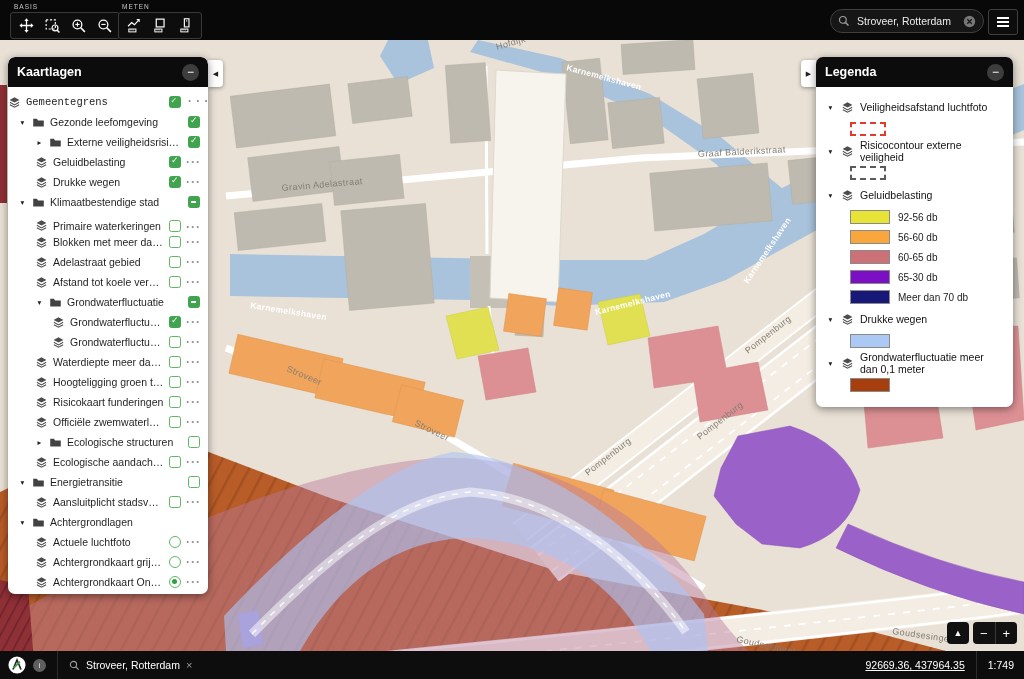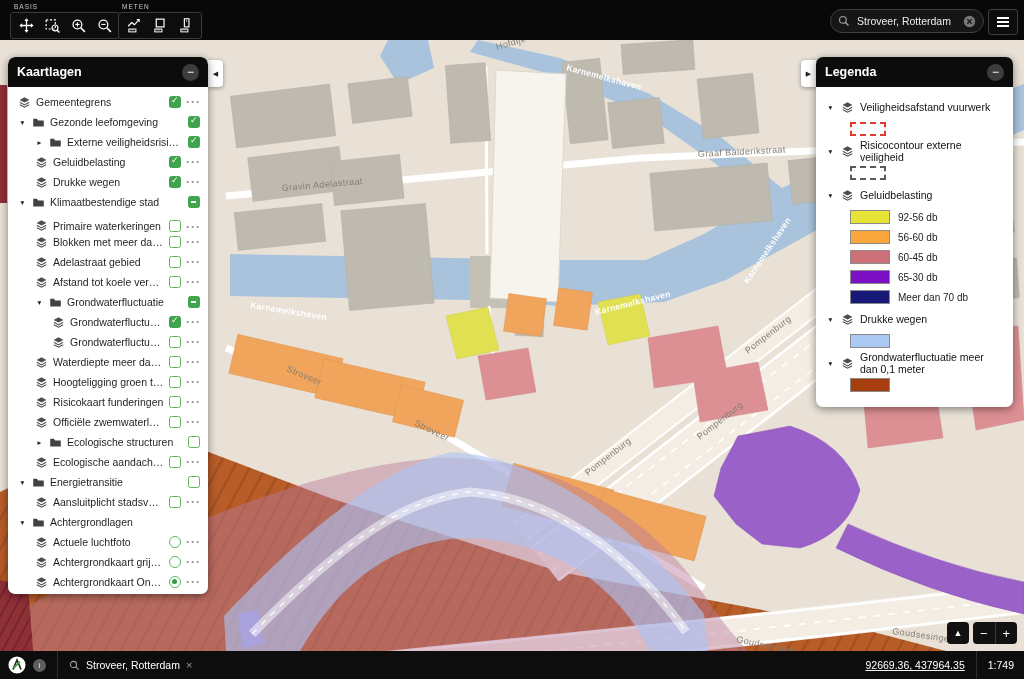--- a/index.html
+++ b/index.html
@@ -300,21 +300,21 @@
     </span>
   </div>
 </div>
 
 <div class="panel" id="layers-panel">
   <div class="panel-head">
     <span>Kaartlagen</span>
     <span class="circlebtn">−</span>
   </div>
   <div id="layers-list">
-      <div class="lrow" style="padding-left: 10px;">
+      <div class="lrow" style=" font-family: Liberation Mono, monospace;">
         <span class="ticon">
           <svg viewBox="0 0 16 16" width="13" height="13">
             <path d="M8 1.5 14 4.8 8 8.1 2 4.8Z" fill="#4d4d4d"></path>
             <path d="M2.3 7.8 8 10.9l5.7-3.1" fill="none" stroke="#4d4d4d" stroke-width="1.3"></path>
             <path d="M2.3 10.7 8 13.8l5.7-3.1" fill="none" stroke="#4d4d4d" stroke-width="1.3"></path>
           </svg>
         </span>
         <span class="lbl">Gemeentegrens</span>
         <span class="cb checked"></span>
         <span class="dots">···</span>
@@ -604,21 +604,21 @@
   <div id="legend-list">
       <div class="grow">
         <span class="caret">▾</span>
         <span class="ticon">
           <svg viewBox="0 0 16 16" width="13" height="13">
             <path d="M8 1.5 14 4.8 8 8.1 2 4.8Z" fill="#4d4d4d"></path>
             <path d="M2.3 7.8 8 10.9l5.7-3.1" fill="none" stroke="#4d4d4d" stroke-width="1.3"></path>
             <path d="M2.3 10.7 8 13.8l5.7-3.1" fill="none" stroke="#4d4d4d" stroke-width="1.3"></path>
           </svg>
         </span>
-        <span>Veiligheidsafstand vuurwerk</span>
+        <span>Veiligheidsafstand luchtfoto</span>
       </div>
       <div class="srow">
         <span class="swatch dashed" style="border-color: rgb(226, 58, 46);"></span>
       </div>
       <div class="grow">
         <span class="caret">▾</span>
         <span class="ticon">
           <svg viewBox="0 0 16 16" width="13" height="13">
             <path d="M8 1.5 14 4.8 8 8.1 2 4.8Z" fill="#4d4d4d"></path>
             <path d="M2.3 7.8 8 10.9l5.7-3.1" fill="none" stroke="#4d4d4d" stroke-width="1.3"></path>
@@ -644,21 +644,21 @@
       <div class="srow">
         <span class="swatch" style="background: rgb(232, 227, 55);"></span>
         <span class="stxt">92-56 db</span>
       </div>
       <div class="srow">
         <span class="swatch" style="background: rgb(249, 166, 60);"></span>
         <span class="stxt">56-60 db</span>
       </div>
       <div class="srow">
         <span class="swatch" style="background: rgb(205, 113, 121);"></span>
-        <span class="stxt">60-45 db</span>
+        <span class="stxt">60-65 db</span>
       </div>
       <div class="srow">
         <span class="swatch" style="background: rgb(123, 15, 196);"></span>
         <span class="stxt">65-30 db</span>
       </div>
       <div class="srow">
         <span class="swatch" style="background: rgb(24, 24, 120);"></span>
         <span class="stxt">Meer dan 70 db</span>
       </div>
       <div class="grow">

